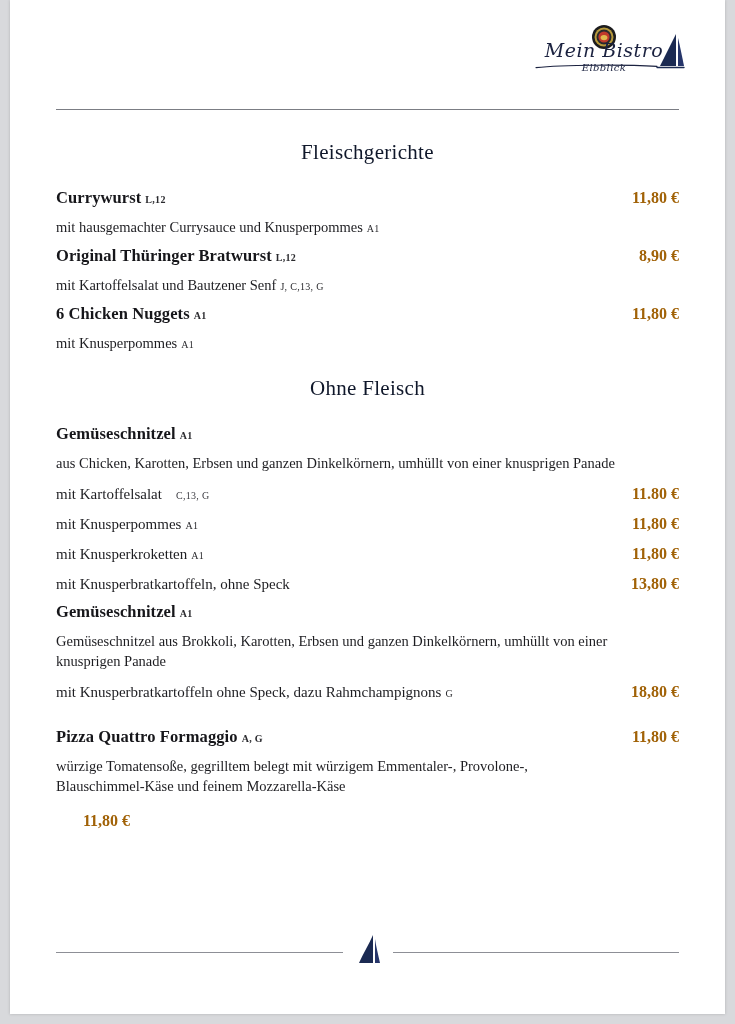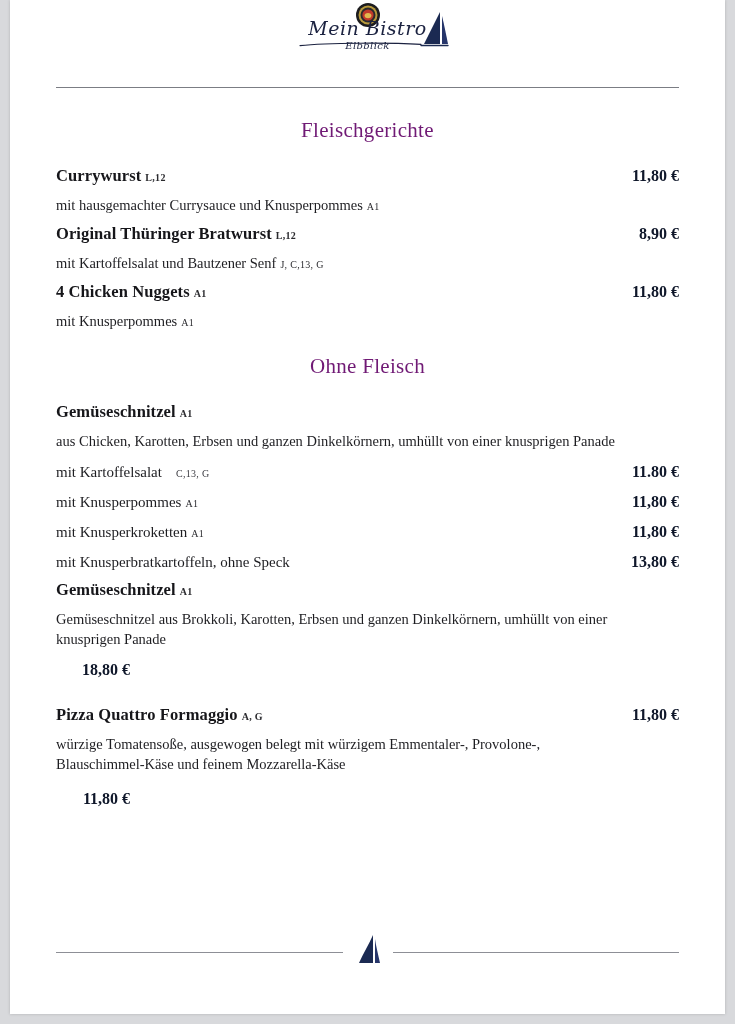--- a/index.html
+++ b/index.html
@@ -21,24 +21,25 @@
     height: 1014px;
     margin: 0 auto;
     background: #ffffff;
     box-shadow: 0 0 3px rgba(0,0,0,0.18);
     box-sizing: border-box;
     padding: 0 46px;
   }
 
   
   .logo-block {
+    padding-top: 22px;
     height: 78px;
     display: flex;
     align-items: center;
-    justify-content: center;
+    justify-content: flex-end;
   }
   .logo-inner {
     position: relative;
     width: 150px;
     height: 74px;
   }
   .crest {
     position: absolute;
     left: 50%;
     top: 0;
@@ -85,21 +86,21 @@
   .rule-top {
     height: 1px;
     background: #7b7d84;
     margin: 9px 0 0 0;
   }
 
   
   .section-heading {
     text-align: center;
     font-size: 21px;
-    color: #701a75;
+    color: #0f172a;
     font-weight: normal;
     letter-spacing: 0.3px;
     margin: 0;
     padding: 30px 0 14px 0;
     font-family: "Liberation Serif", serif;
   }
   .section-heading.tight { padding-top: 23px; }
 
   
   .row {
@@ -133,21 +134,21 @@
     font-variant: small-caps;
     letter-spacing: 0.3px;
     color: #2a2a2e;
     margin-left: 4px;
   }
   .alg.bold { font-weight: bold; }
   .alg.wide { margin-left: 14px; color: #3a3a40; }
   .price {
     font-size: 16px;
     font-weight: bold;
-    color: #0f172a;
+    color: #a16207;
     white-space: nowrap;
     flex: 0 0 auto;
     text-align: right;
     min-width: 74px;
   }
   .desc {
     font-size: 14.5px;
     color: #1d1d21;
     line-height: 1.38;
     padding: 9px 0 0 0;
@@ -232,21 +233,21 @@
   <div>
     <div class="row row-title">
       <span class="name"><span>Original Thüringer Bratwurst</span><span class="alg bold">L,12</span></span>
       <span class="price">8,90 €</span>
     </div>
     <div class="desc"><span>mit Kartoffelsalat und Bautzener Senf</span><span class="alg">J, C,13, G</span></div>
   </div>
 
   <div>
     <div class="row row-title">
-      <span class="name"><span>4 Chicken Nuggets</span><span class="alg bold">A1</span></span>
+      <span class="name"><span>6 Chicken Nuggets</span><span class="alg bold">A1</span></span>
       <span class="price">11,80 €</span>
     </div>
     <div class="desc"><span>mit Knusperpommes</span><span class="alg">A1</span></div>
   </div>
 
   <h2 class="section-heading tight">Ohne Fleisch</h2>
 
   <div>
     <div class="row row-title">
       <span class="name"><span>Gemüseschnitzel</span><span class="alg bold">A1</span></span>
@@ -269,32 +270,33 @@
       <span class="price">13,80 €</span>
     </div>
   </div>
 
   <div>
     <div class="row row-title">
       <span class="name"><span>Gemüseschnitzel</span><span class="alg bold">A1</span></span>
     </div>
     <div class="desc wide">Gemüseschnitzel aus Brokkoli, Karotten, Erbsen und ganzen Dinkelkörnern, umhüllt von einer knusprigen Panade</div>
     <div class="row row-variant">
+      <span class="name-plain"><span>mit Knusperbratkartoffeln ohne Speck, dazu Rahmchampignons</span><span class="alg">G</span></span>
       <span class="price">18,80 €</span>
     </div>
   </div>
 
   <div class="gap-md"></div>
 
   <div>
     <div class="row row-title">
       <span class="name"><span>Pizza Quattro Formaggio</span><span class="alg bold">A, G</span></span>
       <span class="price">11,80 €</span>
     </div>
-    <div class="desc wide">würzige Tomatensoße, ausgewogen belegt mit würzigem Emmentaler-, Provolone-, Blauschimmel-Käse und feinem Mozzarella-Käse</div>
+    <div class="desc wide">würzige Tomatensoße, gegrilltem belegt mit würzigem Emmentaler-, Provolone-, Blauschimmel-Käse und feinem Mozzarella-Käse</div>
   </div>
 
   <div class="gap-sm"></div>
 
   <div>
     <div class="row row-title">
       <span class="price">11,80 €</span>
     </div>
   </div>
 

